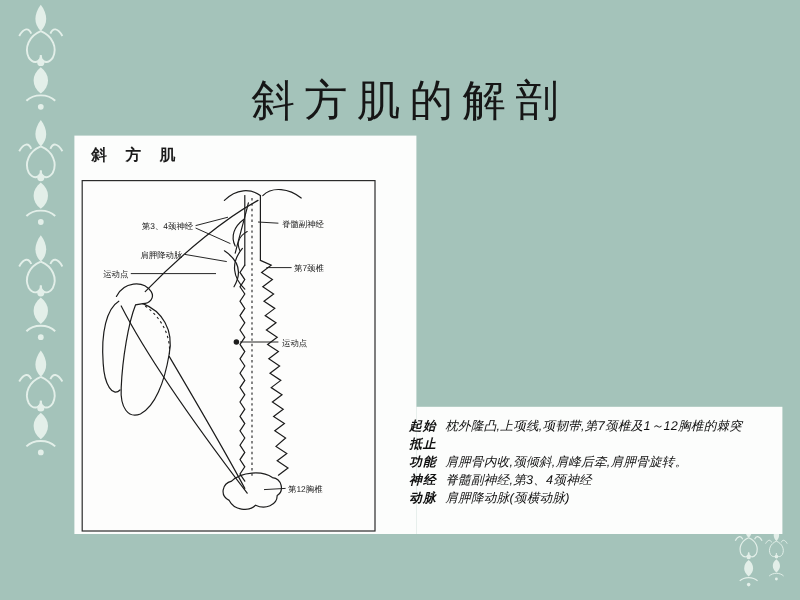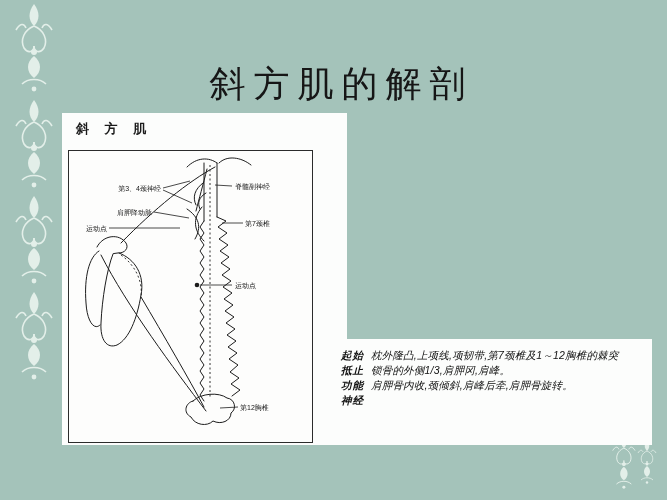--- a/index.html
+++ b/index.html
@@ -143,24 +143,28 @@
     </svg>
   </div>
 
   <div class="info-rows">
     <div class="info-row">
       <span class="info-row-label">起始</span>
       <span class="info-row-text">枕外隆凸,上项线,项韧带,第7颈椎及1～12胸椎的棘突</span>
     </div>
     <div class="info-row">
       <span class="info-row-label">抵止</span>
-      <span class="info-row-text">锁骨的外侧1/3,肩胛冈,肩峰。</span>
     </div>
     <div class="info-row">
       <span class="info-row-label">功能</span>
       <span class="info-row-text">肩胛骨内收,颈倾斜,肩峰后牵,肩胛骨旋转。</span>
     </div>
     <div class="info-row">
       <span class="info-row-label">神经</span>
+      <span class="info-row-text">脊髓副神经,第3、4颈神经</span>
+    </div>
+    <div class="info-row">
+      <span class="info-row-label">动脉</span>
+      <span class="info-row-text">肩胛降动脉(颈横动脉)</span>
     </div>
   </div>
 
 </div>
 
 </body></html>

